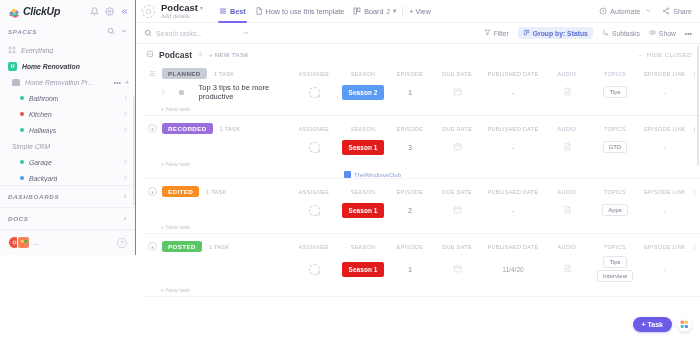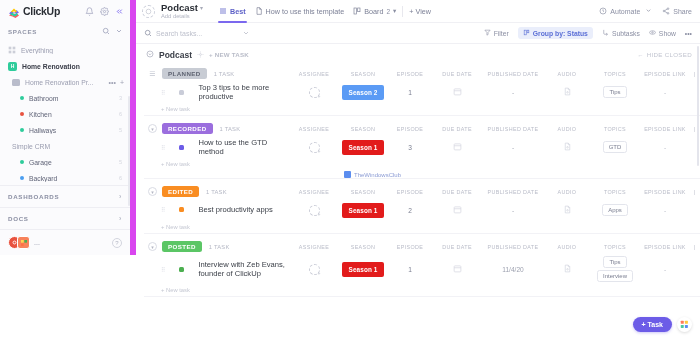--- a/index.html
+++ b/index.html
@@ -9,23 +9,24 @@
     background: #ffffff;
     overflow: hidden;
     -webkit-font-smoothing: antialiased;
   }
   .app { display: flex; width: 700px; height: 340px; position: relative; }
 
   
   .sidebar {
     width: 136px; height: 255px;
     background: #fbfbfd;
-    border-right: 6px solid #d946ef;
+    border-right: 1px solid #d946ef;
     display: flex; flex-direction: column;
     position: relative;
+    font-style: italic;
   }
   .sb-top {
     height: 22px; display: flex; align-items: center;
     padding: 0 6px 0 8px; gap: 4px;
   }
   .logo { display: flex; align-items: center; gap: 3px; }
   .logo-mark { width: 12px; height: 12px; position: relative; }
   .logo-text { font-size: 10.5px; font-weight: bold; color: #292d34; letter-spacing: -0.3px; }
   .sb-top-icons { margin-left: auto; display: flex; align-items: center; gap: 6px; }
   .ic { color: #a0a3bd; display: inline-flex; align-items: center; }
@@ -610,25 +611,20 @@
               <span class="col-h c-episode">EPISODE</span>
               <span class="col-h c-due">DUE DATE</span>
               <span class="col-h c-pub">PUBLISHED DATE</span>
               <span class="col-h c-audio">AUDIO</span>
               <span class="col-h c-topics">TOPICS</span>
               <span class="col-h c-link">EPISODE LINK</span>
               <span class="col-h c-end">|</span>
             </div>
           </div>
           <div class="task-row">
-            <div class="t-left">
-              <span class="t-drag">⠿</span>
-              <span class="t-dot" style="background: rgb(108, 92, 231);"></span>
-              <span class="t-name">How to use the GTD method</span>
-            </div>
             <div class="cols">
               <span class="cell c-assignee">
                 <span class="assignee-ic"></span>
               </span>
               <span class="cell c-season">
                 <span class="season-chip" style="background: rgb(226, 27, 27);">Season 1</span>
               </span>
               <span class="cell c-episode">3</span>
               <span class="cell c-due">
                 <span><svg width="9" height="9" viewBox="0 0 24 24" fill="none" stroke="#d5d7e0" stroke-width="2">
@@ -669,25 +665,20 @@
               <span class="col-h c-episode">EPISODE</span>
               <span class="col-h c-due">DUE DATE</span>
               <span class="col-h c-pub">PUBLISHED DATE</span>
               <span class="col-h c-audio">AUDIO</span>
               <span class="col-h c-topics">TOPICS</span>
               <span class="col-h c-link">EPISODE LINK</span>
               <span class="col-h c-end">|</span>
             </div>
           </div>
           <div class="task-row">
-            <div class="t-left">
-              <span class="t-drag">⠿</span>
-              <span class="t-dot" style="background: rgb(249, 141, 34);"></span>
-              <span class="t-name">Best productivity apps</span>
-            </div>
             <div class="cols">
               <span class="cell c-assignee">
                 <span class="assignee-ic"></span>
               </span>
               <span class="cell c-season">
                 <span class="season-chip" style="background: rgb(226, 27, 27);">Season 1</span>
               </span>
               <span class="cell c-episode">2</span>
               <span class="cell c-due">
                 <span><svg width="9" height="9" viewBox="0 0 24 24" fill="none" stroke="#d5d7e0" stroke-width="2">
@@ -724,25 +715,20 @@
               <span class="col-h c-episode">EPISODE</span>
               <span class="col-h c-due">DUE DATE</span>
               <span class="col-h c-pub">PUBLISHED DATE</span>
               <span class="col-h c-audio">AUDIO</span>
               <span class="col-h c-topics">TOPICS</span>
               <span class="col-h c-link">EPISODE LINK</span>
               <span class="col-h c-end">|</span>
             </div>
           </div>
           <div class="task-row">
-            <div class="t-left">
-              <span class="t-drag">⠿</span>
-              <span class="t-dot" style="background: rgb(76, 175, 80);"></span>
-              <span class="t-name">Interview with Zeb Evans, founder of ClickUp</span>
-            </div>
             <div class="cols">
               <span class="cell c-assignee">
                 <span class="assignee-ic"></span>
               </span>
               <span class="cell c-season">
                 <span class="season-chip" style="background: rgb(226, 27, 27);">Season 1</span>
               </span>
               <span class="cell c-episode">1</span>
               <span class="cell c-due">
                 <span><svg width="9" height="9" viewBox="0 0 24 24" fill="none" stroke="#d5d7e0" stroke-width="2">

